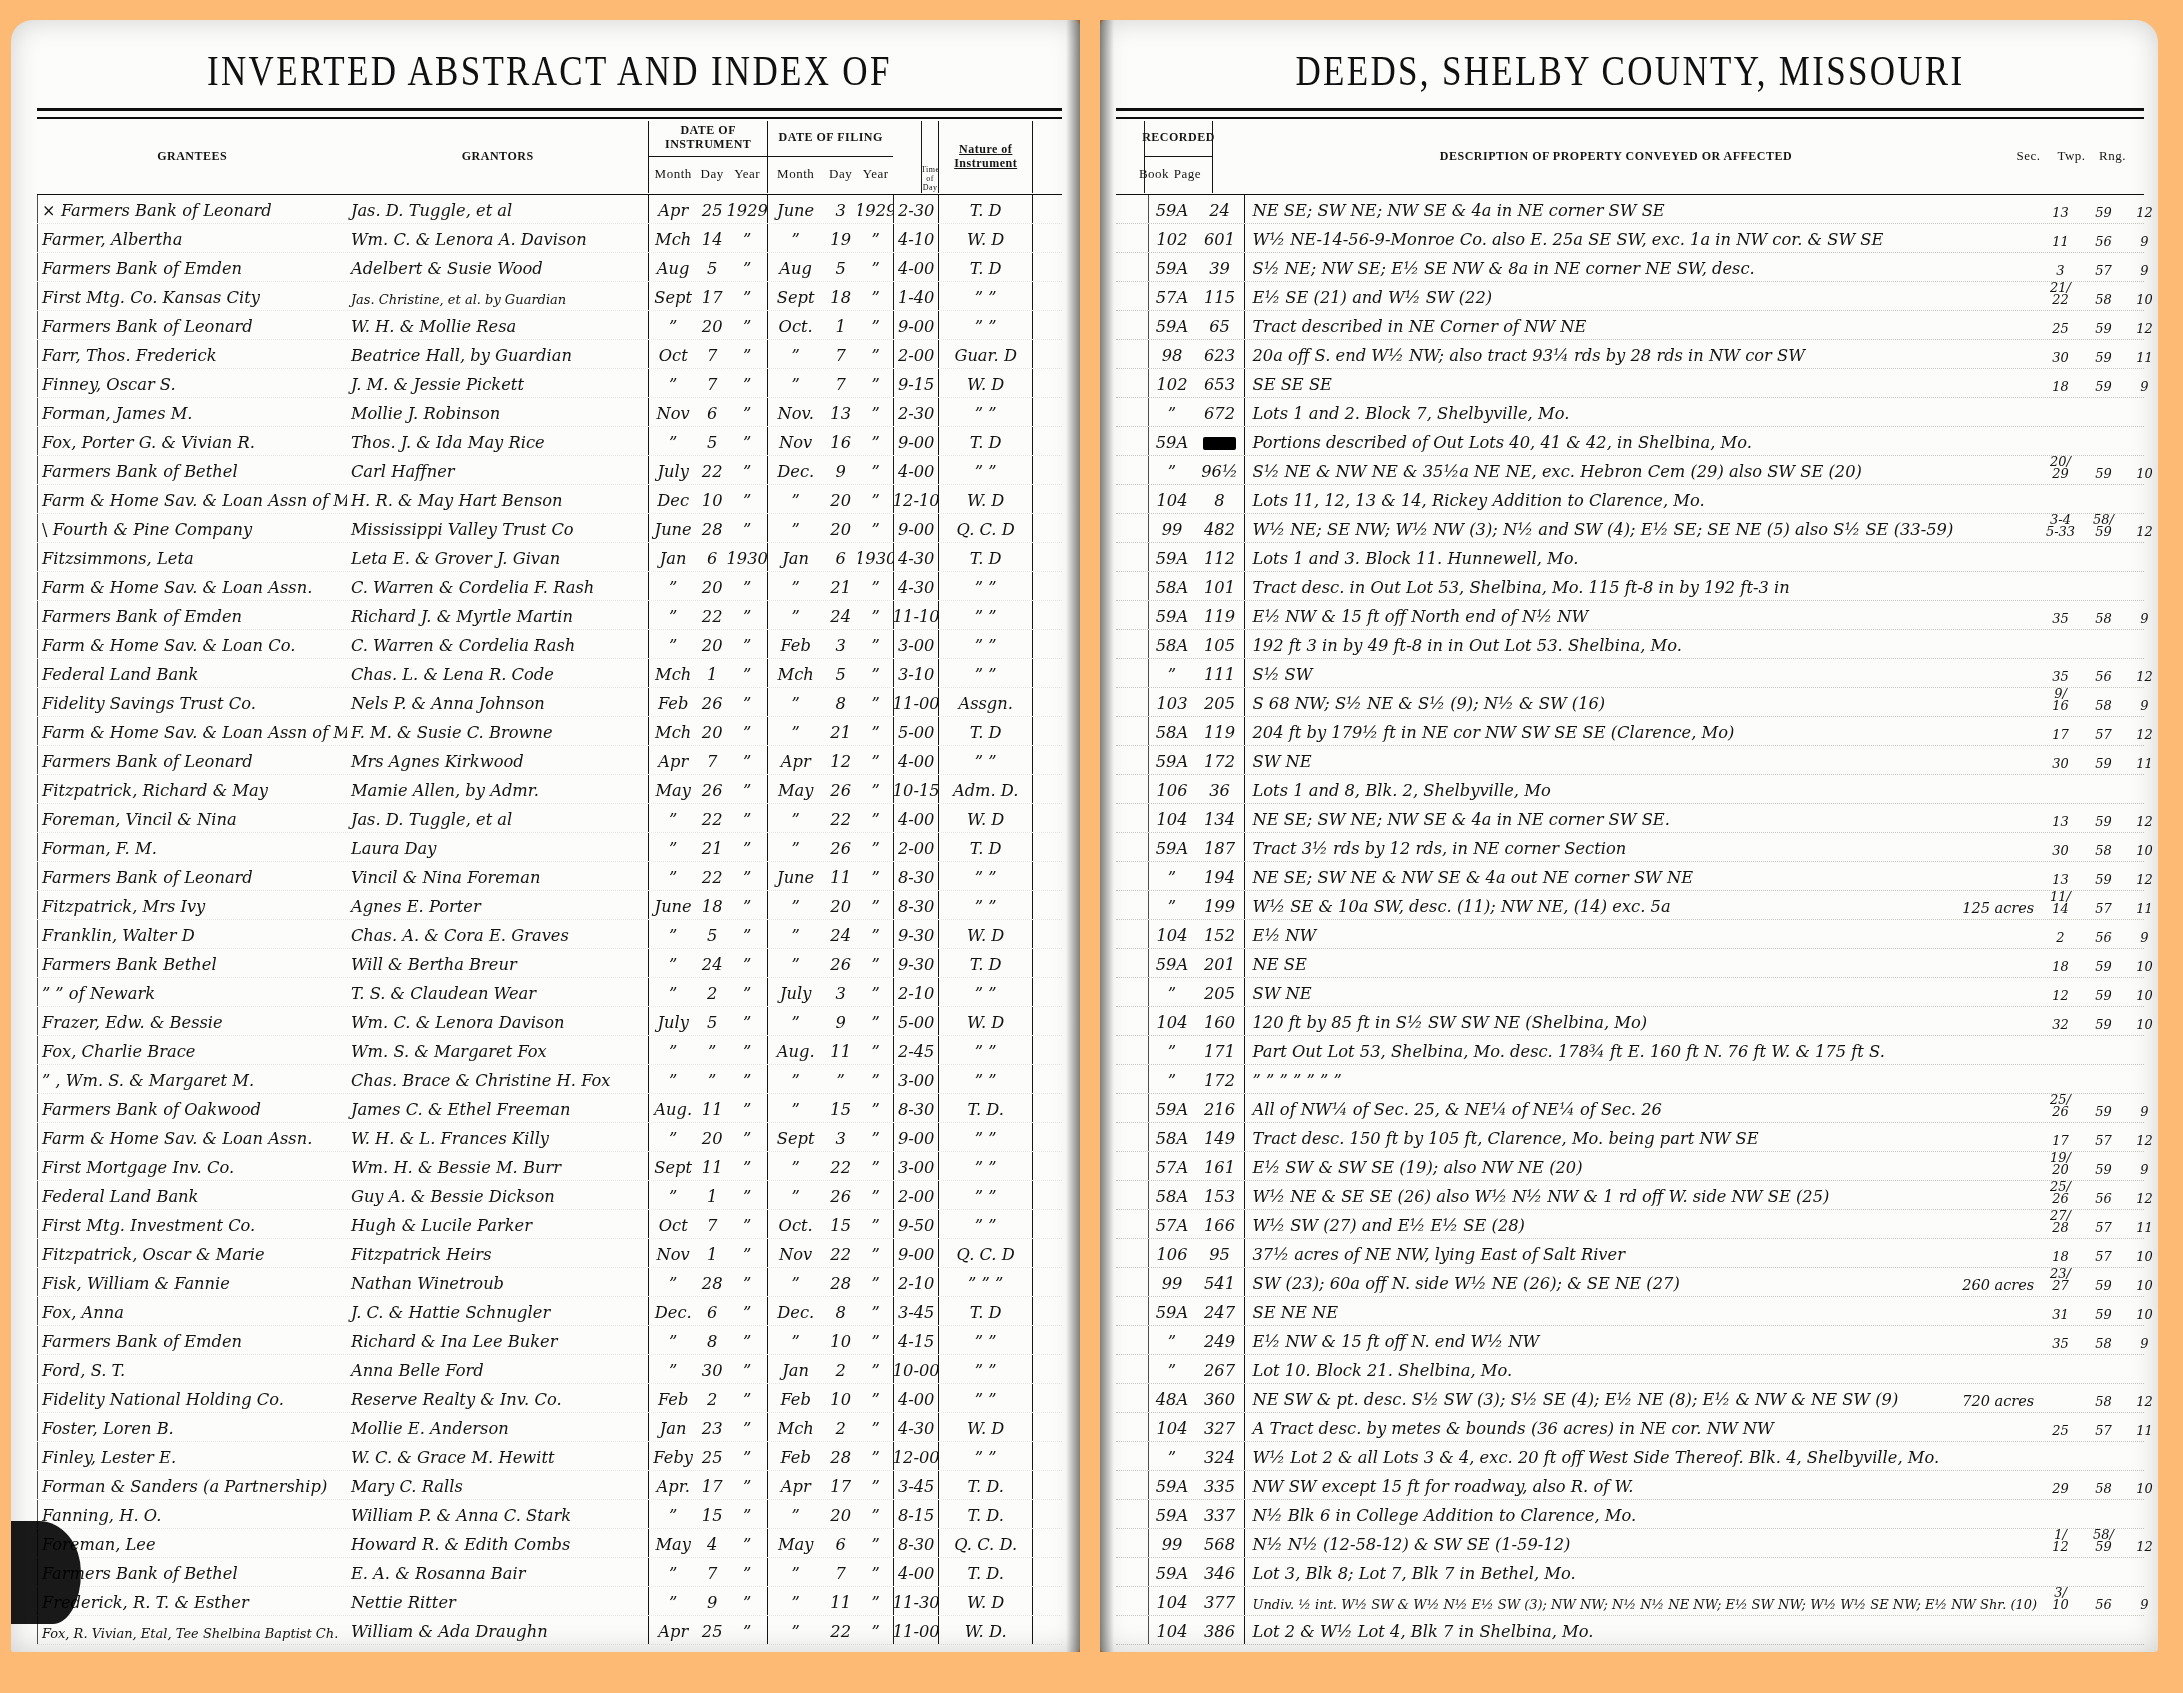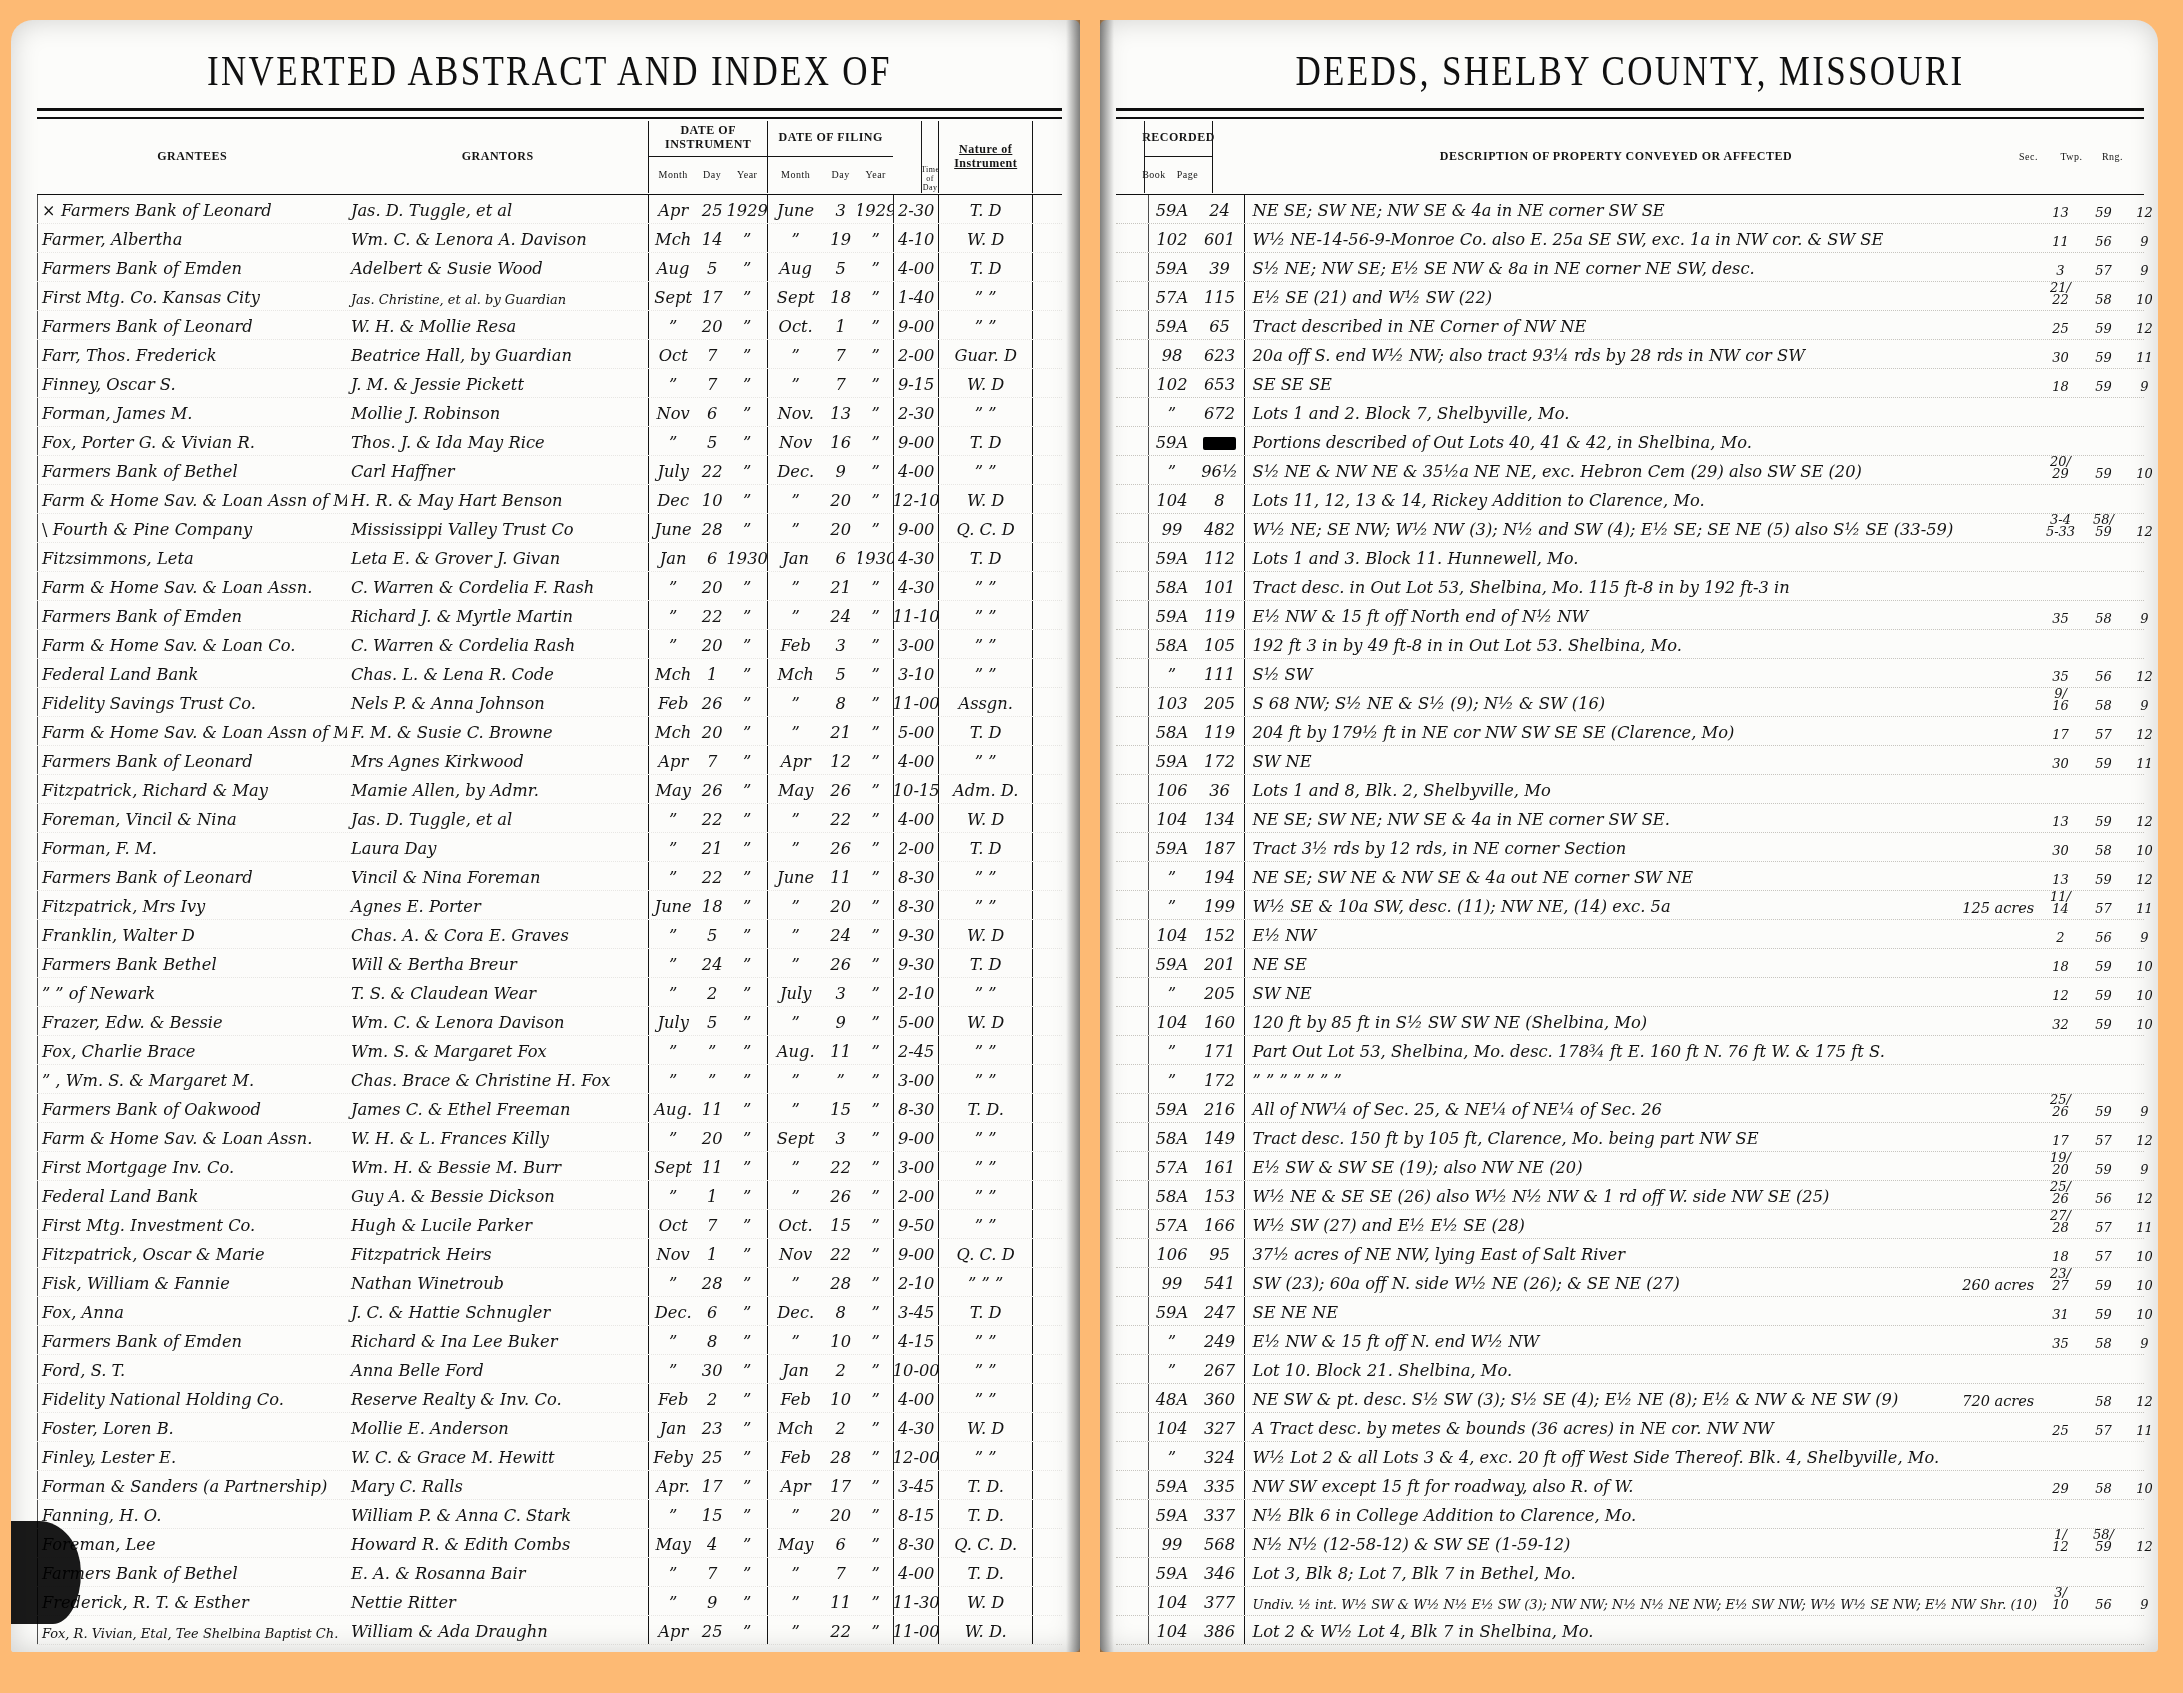--- a/index.html
+++ b/index.html
@@ -23,21 +23,21 @@
   .rule-b{height:1.4px;background:#0e0e0e;margin-top:6.5px;}
   
   .lgrid{display:grid;grid-template-columns:310px 301px 49px 30px 40px 56px 35px 35px 45px 95px;}
   .rgrid{display:grid;grid-template-columns:47px 49px 794px 45px 41px 41px;}
   
   .colheads{margin-top:1.9px;height:73px;border-bottom:1.9px solid #0f0f0f;grid-template-rows:36px 36px;
         font-size:12px;color:#141414;font-weight:600;}
   .ch{display:flex;align-items:center;justify-content:center;text-align:center;box-sizing:border-box;
         letter-spacing:0.5px;line-height:1.15;}
   .ch.grp{border-bottom:0.9px solid #141414;align-items:center;}
-  .ch.sub{font-weight:500;font-size:10px;}
+  .ch.sub{font-weight:500;font-size:13px;}
   .ch.tiny{font-size:8px;font-weight:500;align-items:flex-end;padding-bottom:6.5px;}
   .ch.wrap{white-space:normal;padding:0 3.7px;}
   
   .vl2{border-left:0.9px solid #1a1a1a;margin-left:28px;}
   .vl3{border-left:1.4px solid #141414;}
   .vr3{border-right:1.4px solid #141414;text-decoration:underline;}
   
   .rows{position:relative;}
   .row{height:29px;box-sizing:border-box;}
   .lrow{border-bottom:0.5px dotted rgba(45,38,25,.10);}

